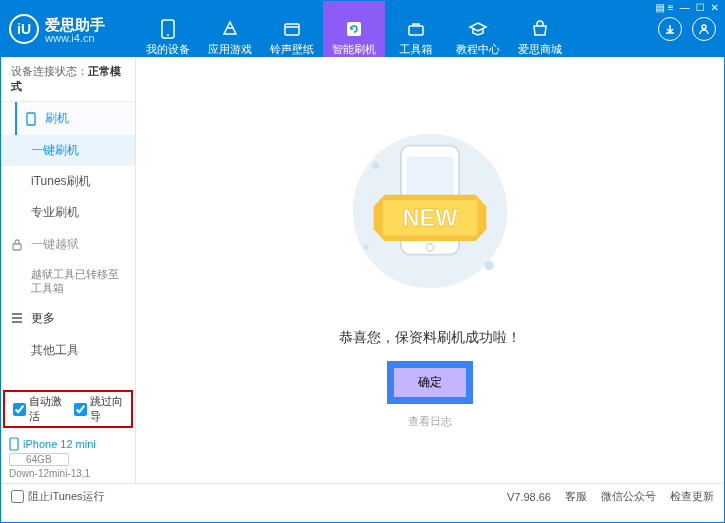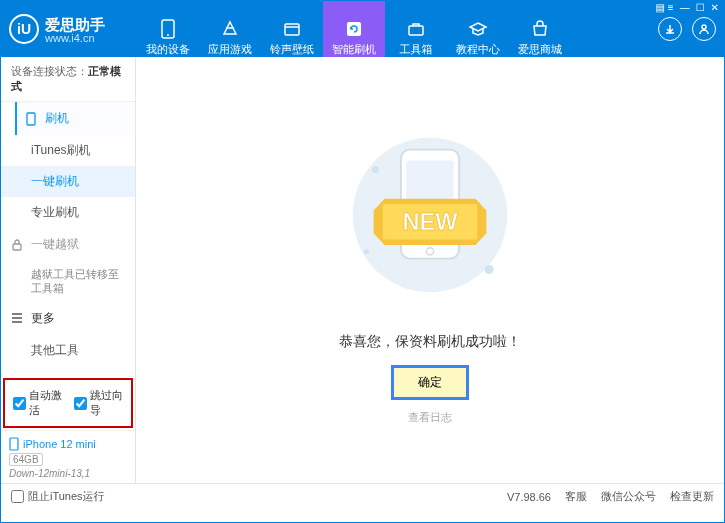--- a/index.html
+++ b/index.html
@@ -22,31 +22,31 @@
 .status-bar { padding: 7px 10px; color: #666; font-size: 11px; border-bottom: 1px solid #eee; }
 .status-val { color: #333; font-weight: bold; }
 .side-list { flex: 1; overflow: auto; }
 .side-group { display: flex; align-items: center; padding: 8px 10px; color: #333; cursor: pointer; }
 .side-group .gicon { width: 14px; margin-right: 6px; color: #0f97f2; display: flex; align-items: center; }
 .side-group.muted .gicon { color: #999; }
 .side-group.active { color: #0f97f2; border-left: 2px solid #0f97f2; background: #fafcff; padding-left: 8px; margin-left: 14px; }
 .sub-item { padding: 7px 10px 7px 30px; color: #555; cursor: pointer; }
 .sub-item.sel { background: #e9f4ff; color: #0f97f2; }
 .sub-note { padding: 6px 10px 6px 30px; color: #888; font-size: 11px; line-height: 1.3; }
-.check-row { border: 2px solid #c00; padding: 8px 8px; display: flex; gap: 12px; align-items: center; font-size: 11px; color: #333; margin: 2px; }
+.check-row { border: 2px solid #c00; padding: 2px 8px; display: flex; gap: 12px; align-items: center; font-size: 11px; color: #333; margin: 2px; }
 .cbx { display: flex; align-items: center; gap: 3px; }
 .cbx input { accent-color: #0f97f2; }
 .device-box { border-top: 1px solid #eee; padding: 6px 8px 4px; font-size: 11px; }
 .device-name { color: #0f97f2; font-weight: normal; display: flex; align-items: center; gap: 4px; }
-.storage-badge { border: 1px solid #ccc; border-radius: 2px; padding: 0 3px; color: #888; font-size: 10px; display: inline-block; margin-top: 2px; }
-.device-sub { color: #888; font-size: 10px; margin-top: 2px; font-style: italic; }
+.storage-badge { border: 1px solid #ccc; border-radius: 2px; padding: 0 16px; color: #888; font-size: 10px; display: inline-block; margin-top: 2px; }
+.device-sub { color: #888; font-size: 10px; margin-top: 2px; }
 .main { flex: 1; display: flex; flex-direction: column; align-items: center; justify-content: center; position: relative; padding: 20px; }
 .phone-illustration { width: 200px; height: 200px; position: relative; display: flex; align-items: flex-end; justify-content: center; }
 .msg { font-size: 14px; color: #333; margin: 18px 0 14px; }
-.ok-btn { border: 3px solid #3b82f6; background: #fef9c3; padding: 6px 24px; font-size: 12px; cursor: pointer; margin-bottom: 10px; font-family: Liberation Serif, serif; }
+.ok-btn { border: 7px solid #3b82f6; background: #c4b5fd; padding: 6px 24px; font-size: 12px; cursor: pointer; margin-bottom: 10px; font-family: Liberation Serif, serif; }
 .log-link { font-size: 11px; color: #aaa; cursor: pointer; }
 .footer { height: 26px; border-top: 1px solid #e5e5e5; display: flex; align-items: center; padding: 0 10px; font-size: 11px; color: #555; }
 .footer .fcb { display: flex; align-items: center; gap: 4px; }
 .footer-right { margin-left: auto; display: flex; gap: 14px; align-items: center; }
 .footer-right span { cursor: pointer; }
 svg { display: block; }
 </style>
 </head>
 <body>
 
@@ -151,22 +151,22 @@
     </div>
     <div class="side-list">
       <div class="side-group active">
         <span class="gicon">
             <svg width="12" height="14" viewBox="0 0 12 14">
               <rect x="2" y="1" width="8" height="12" rx="1" fill="none" stroke="currentColor" stroke-width="1.3"></rect>
             </svg>
           </span>
         <span>刷机</span>
       </div>
+      <div class="sub-item sel">一键刷机</div>
       <div class="sub-item">iTunes刷机</div>
-      <div class="sub-item sel">一键刷机</div>
       <div class="sub-item">专业刷机</div>
 
       <div class="side-group muted">
         <span class="gicon">
             <svg width="12" height="12" viewBox="0 0 12 12">
               <rect x="2" y="5" width="8" height="6" rx="1" fill="none" stroke="currentColor" stroke-width="1.3"></rect>
               <path d="M4 5 V3 A2 2 0 0 1 8 3 V5" fill="none" stroke="currentColor" stroke-width="1.3"></path>
             </svg>
           </span>
         <span style="color:#999">一键越狱</span>

